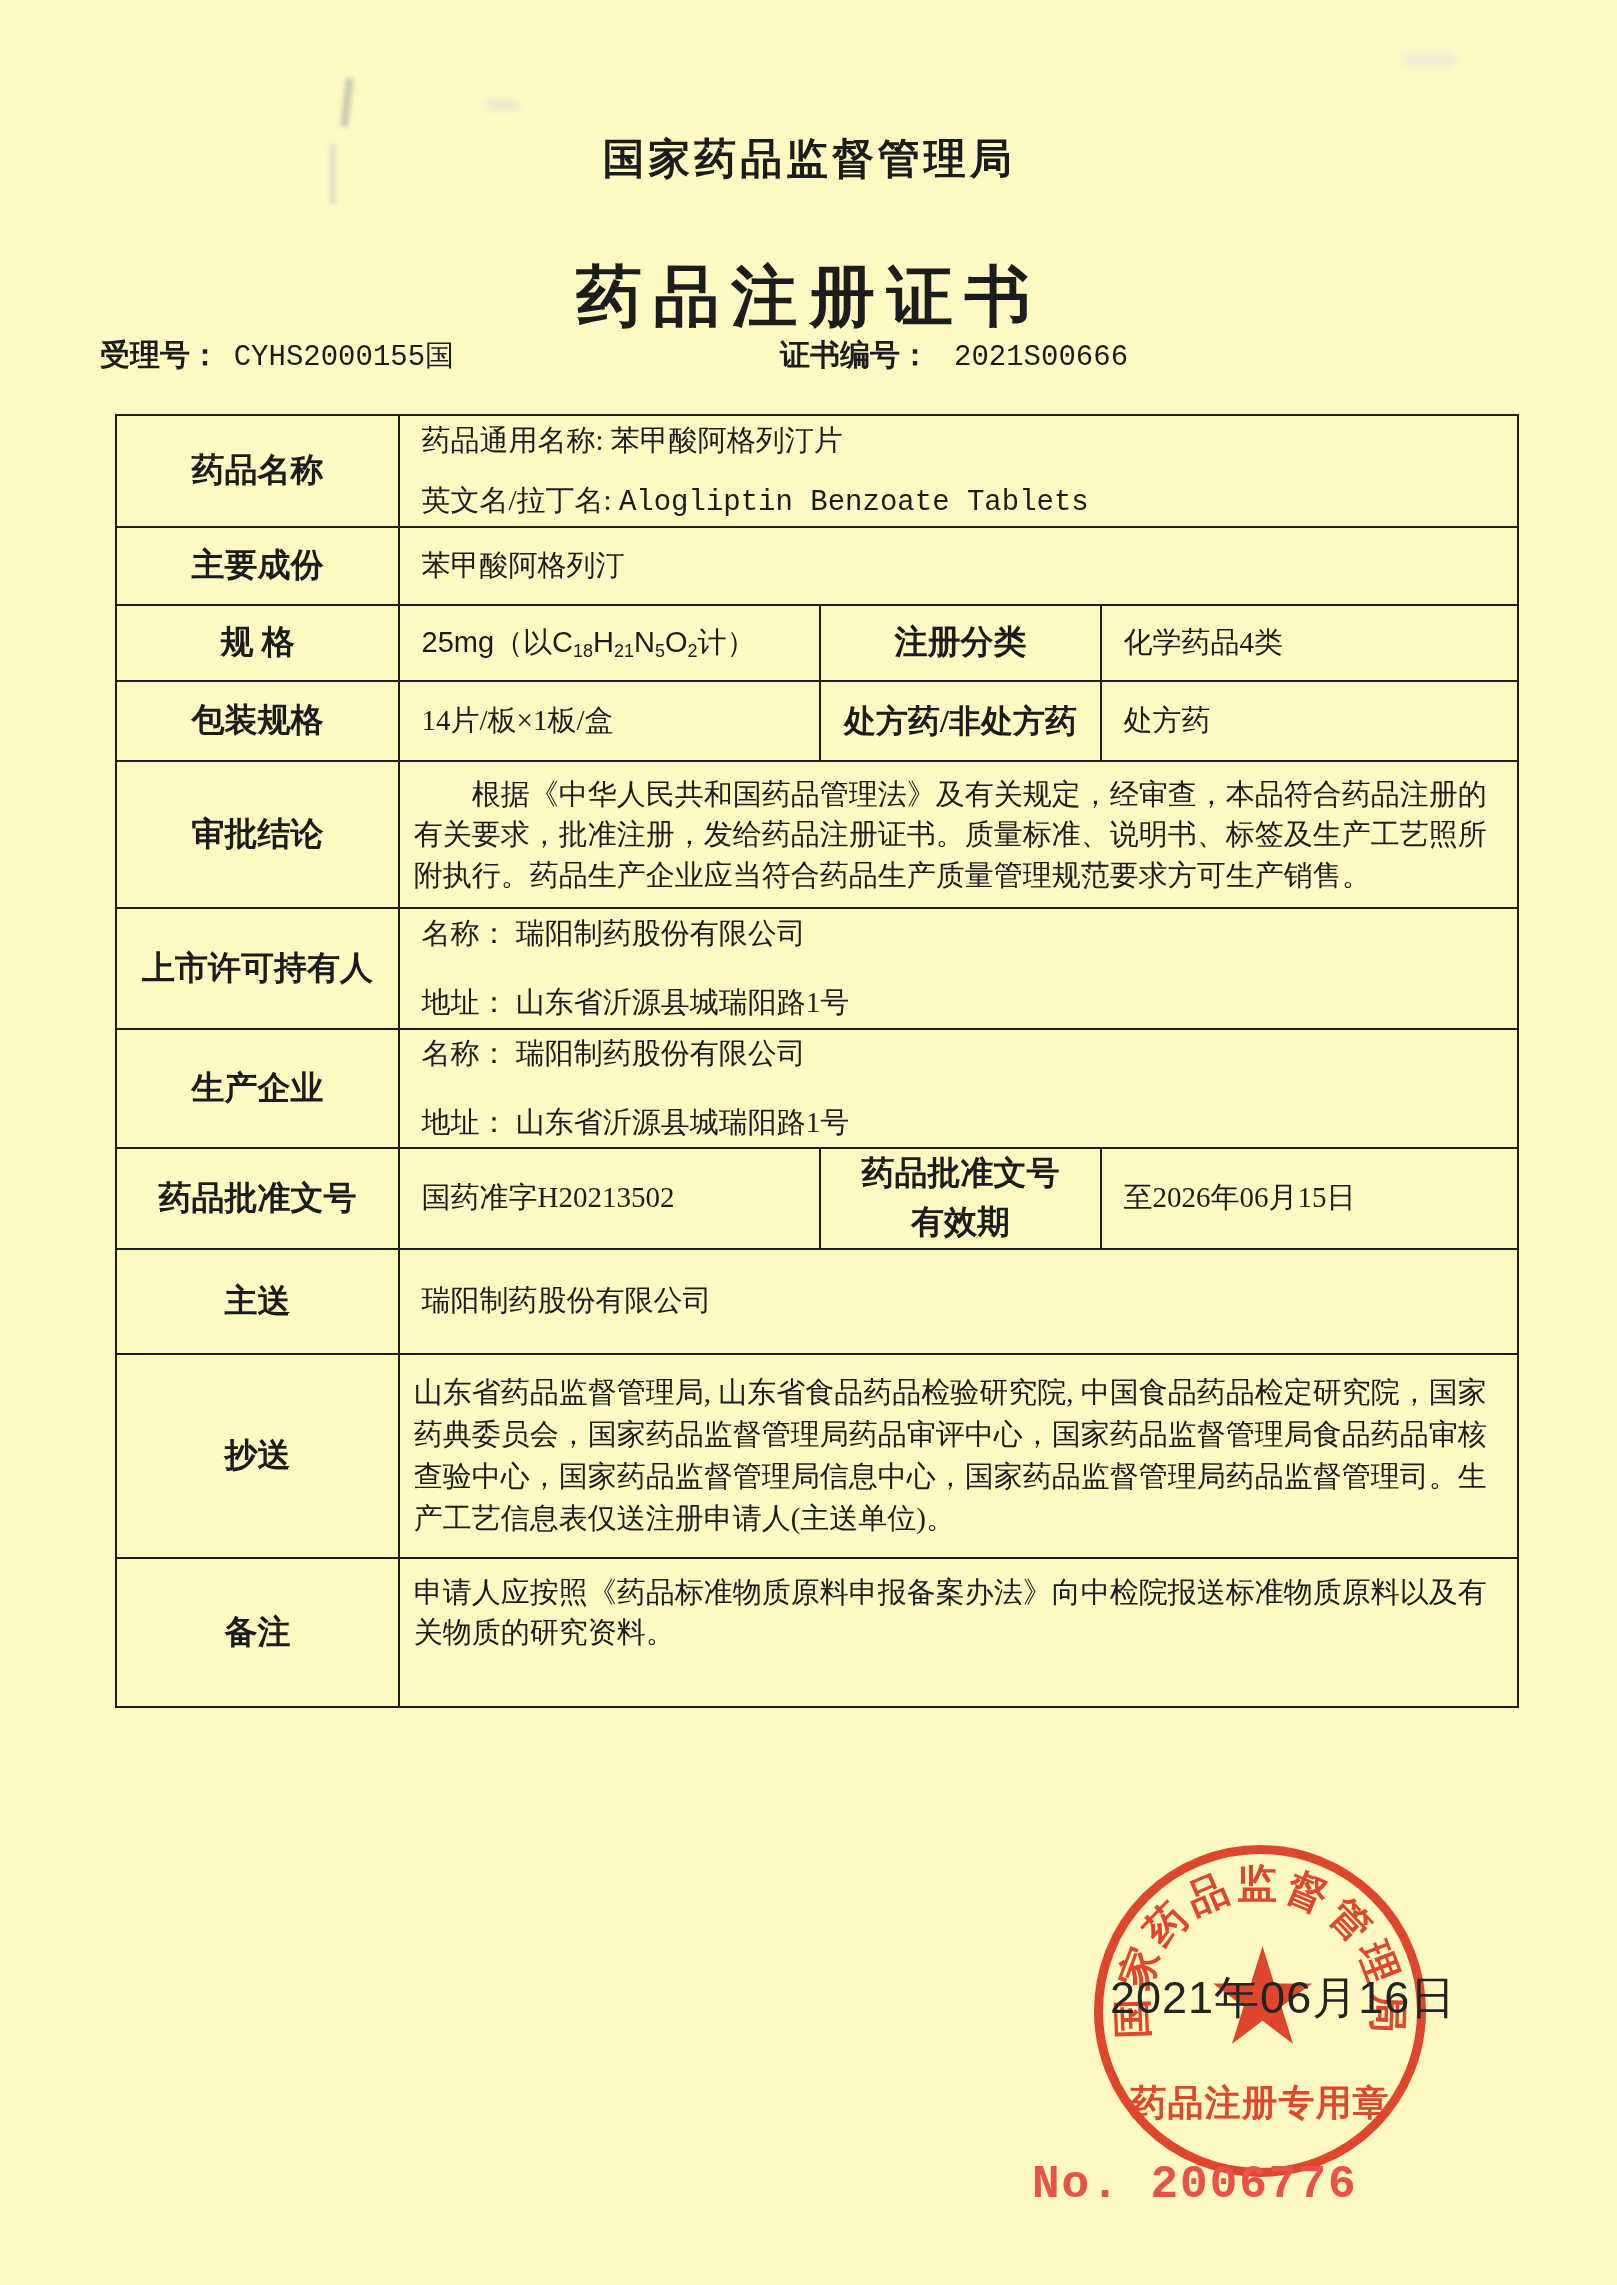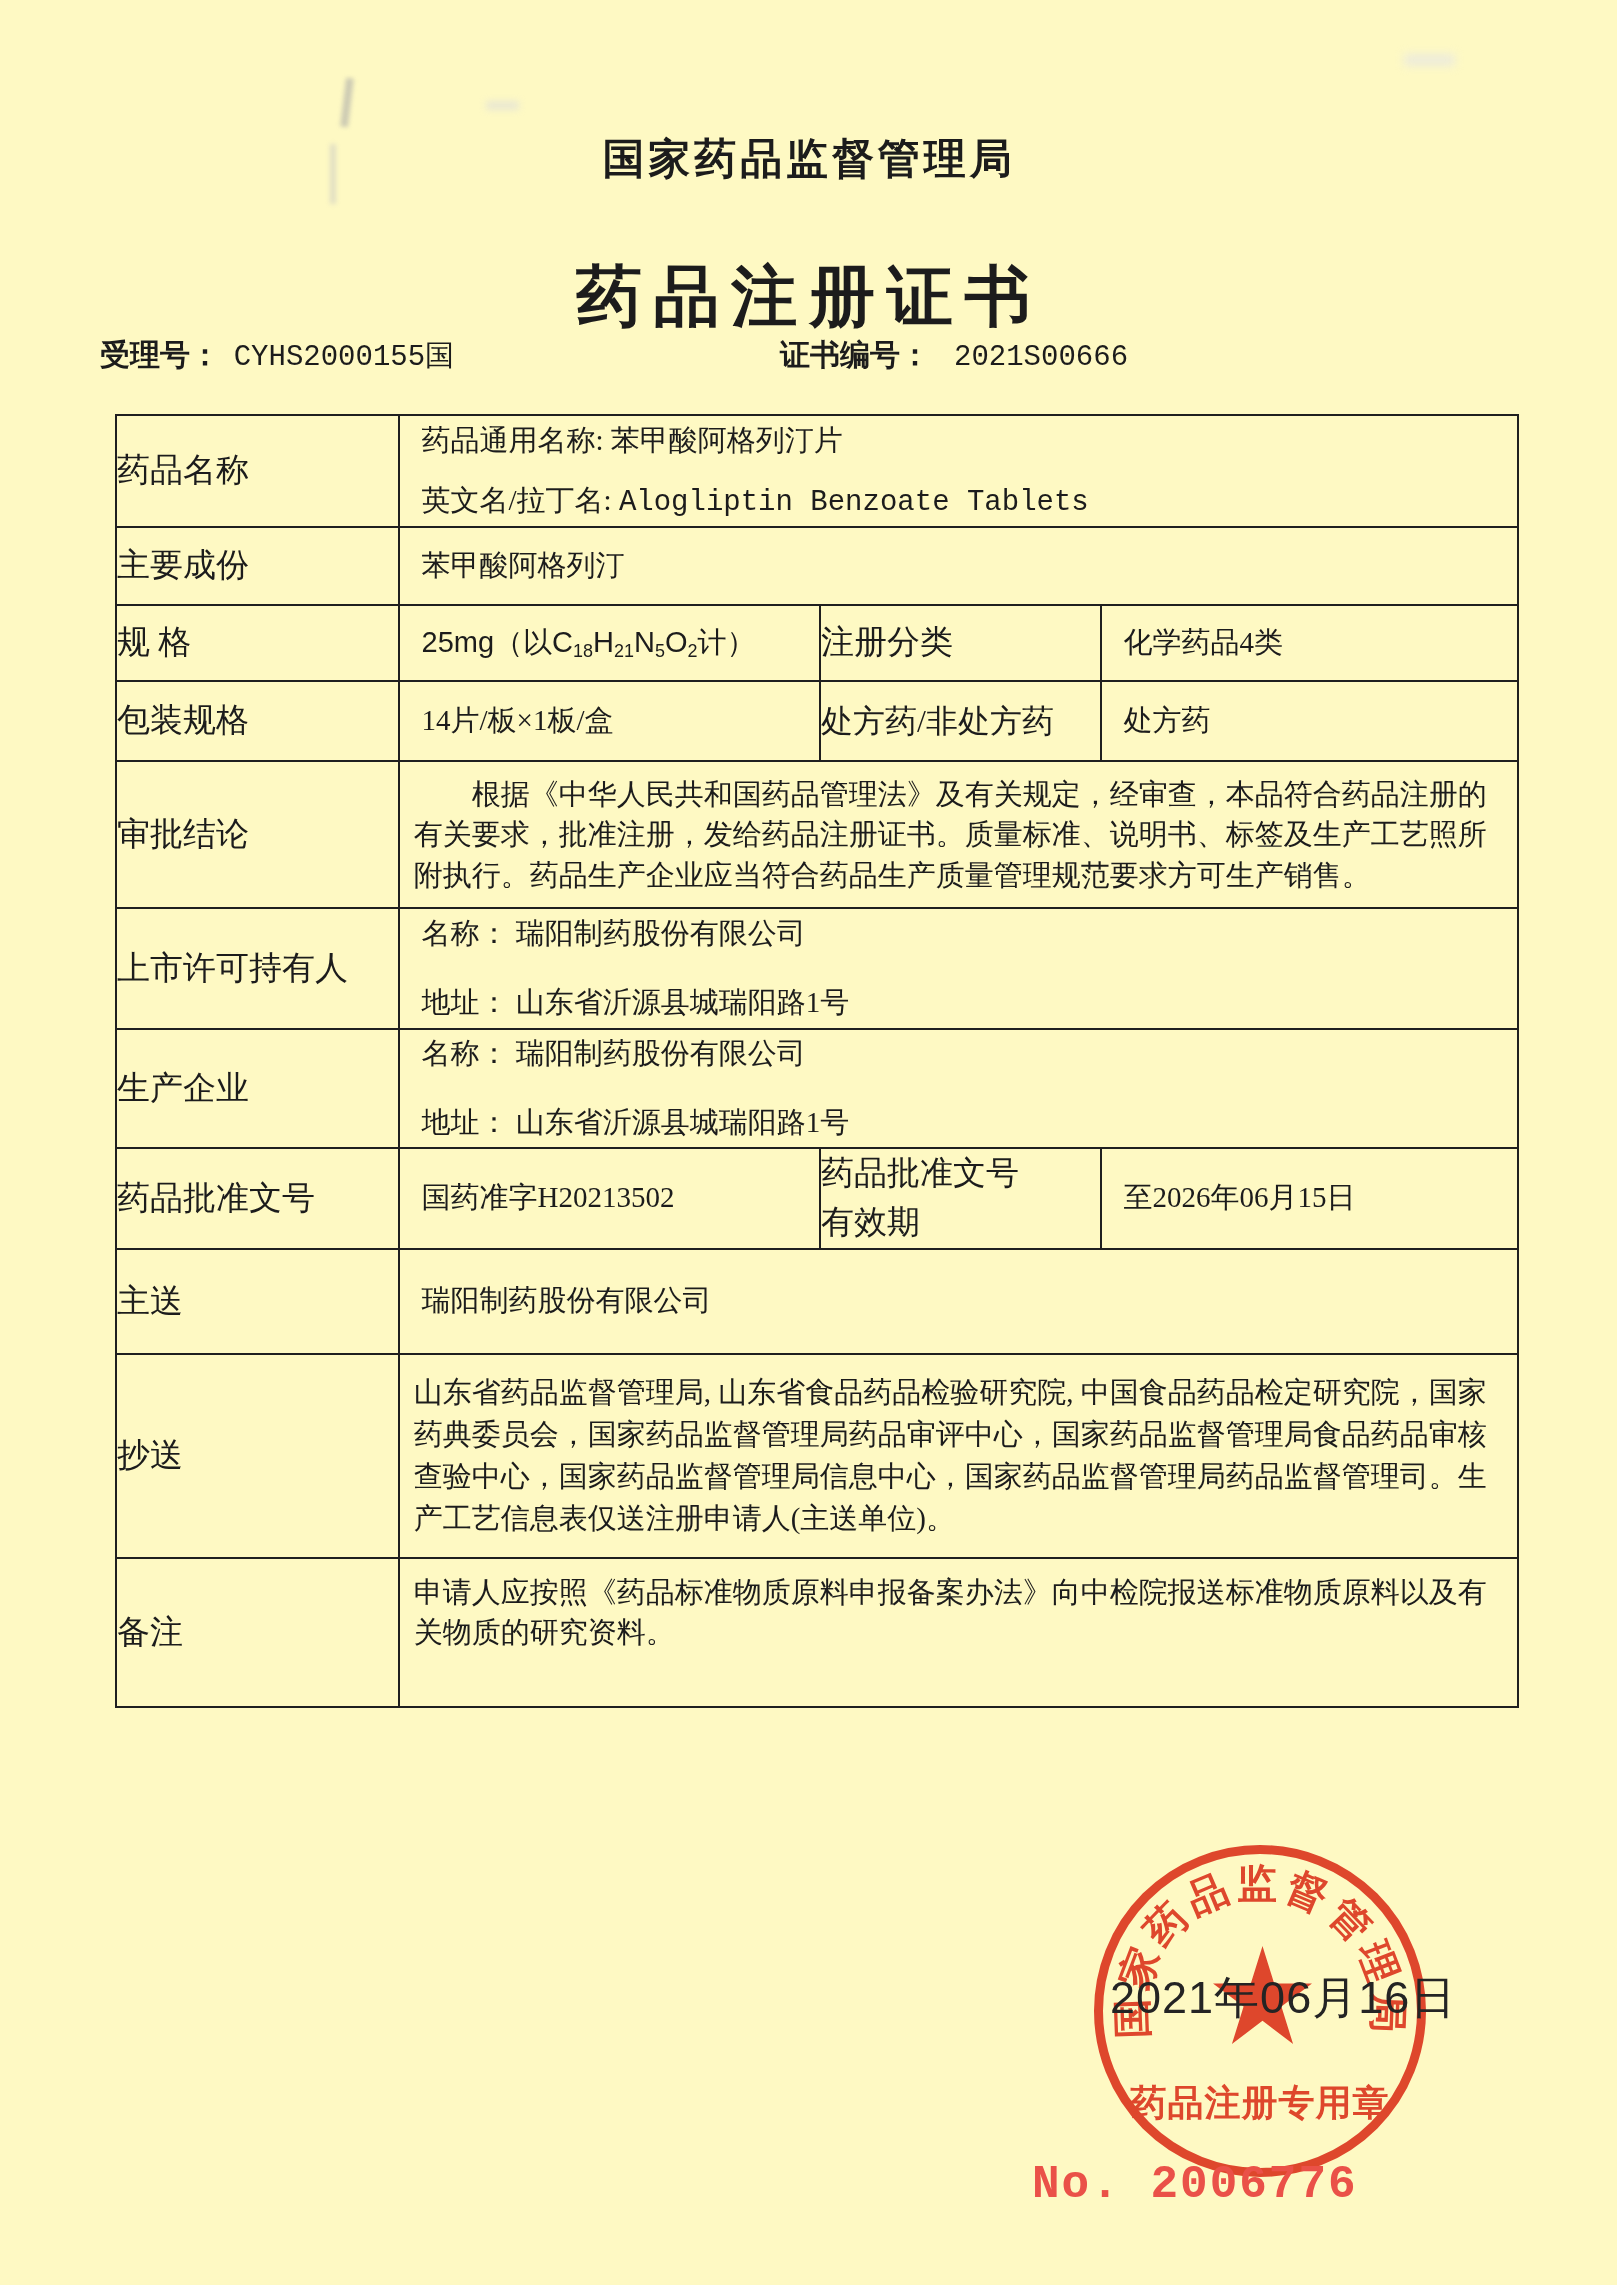--- a/index.html
+++ b/index.html
@@ -31,21 +31,21 @@
   .sans{font-family:"Liberation Sans","DejaVu Sans",sans-serif;}
 
   table.cert{
     position:absolute;left:115px;top:414px;width:1402px;
     border-collapse:collapse;table-layout:fixed;
   }
   table.cert,td{border:2px solid #1f1f1f;}
   table.cert{border-width:2.9px;}
   td{padding:0;}
   td.lab{
-    text-align:left;vertical-align:middle;font-weight:normal;font-size:33px;
+    text-align:center;vertical-align:middle;font-weight:bold;font-size:33px;
     white-space:pre-line;line-height:1.5;
   }
   td.val{font-size:29px;vertical-align:middle;padding:3.9px 13.7px 3.9px 21.5px;}
   .stack{display:flex;flex-direction:column;gap:19.5px;}
   .stack2{display:flex;flex-direction:column;gap:29px;}
   p.block{margin:0;font-size:29px;line-height:1.38;}
   p.indent{text-indent:2em;}
   td.top{vertical-align:top;padding-top:13.7px;}
   sub{font-size:0.62em;vertical-align:-0.28em;}
   .spec-line{font-size:30px;}

